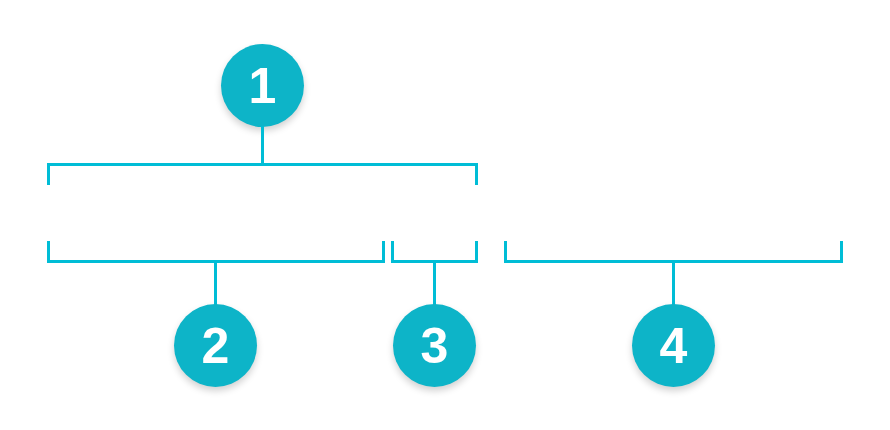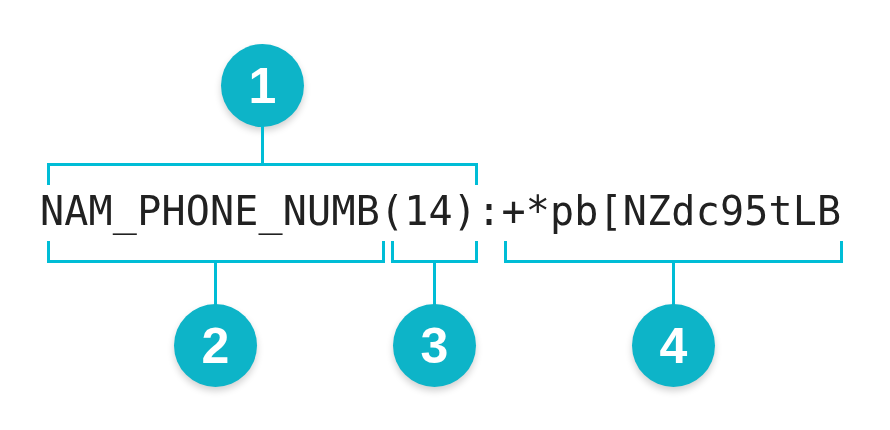--- a/index.html
+++ b/index.html
@@ -89,21 +89,20 @@
 <body>
 
 <div class="canvas">
 
   <div class="badge badge-one">
     <span class="badge-number">1</span>
   </div>
   <div class="connector connector-one"></div>
   <div class="bracket bracket-down bracket-top"></div>
 
-  <div class="token-line"><span>NAM_PHONE_NUMB</span><span>(14)</span><span>:</span><span>+*pb[NZdc95tLB</span></div>
 
   <div class="bracket bracket-up bracket-two"></div>
   <div class="bracket bracket-up bracket-three"></div>
   <div class="bracket bracket-up bracket-four"></div>
 
   <div class="connector connector-two"></div>
   <div class="connector connector-three"></div>
   <div class="connector connector-four"></div>
 
   <div class="badge badge-two">

